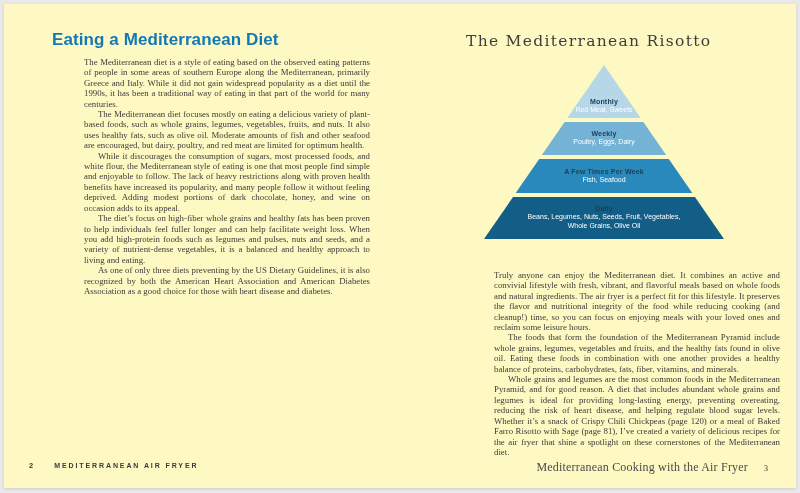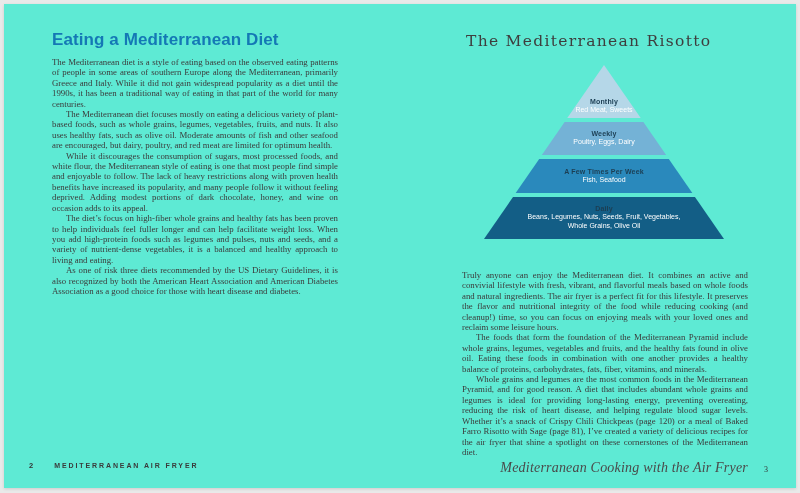--- a/index.html
+++ b/index.html
@@ -1,36 +1,37 @@
 <!DOCTYPE html>
 <html><head>
 <meta charset="utf-8">
 <style>
   * { margin:0; padding:0; box-sizing:border-box; }
   html,body { width:800px; height:493px; }
   body { background:#e9e9e9; font-family:"Liberation Serif", serif; overflow:hidden; }
 
   .spread {
     position:absolute; left:4px; top:4px; width:792px; height:484px;
-    background:#5eead4;
+    background:#fef9c3;
     box-shadow:0 1px 3px rgba(0,0,0,0.12);
   }
   .page { position:absolute; top:0; height:100%; }
   .page-left  { left:0;   width:395px; }
   .page-right { left:395px; width:397px; }
 
   .left-title {
     position:absolute; left:48px; top:26px;
     font-family:"Liberation Sans", sans-serif; font-weight:bold;
     font-size:17px; letter-spacing:0.1px; color:#1478b5;
   }
   .body-text {
     position:absolute; width:286px;
     font-size:8.8px; line-height:10.4px; color:#3b3b3b;
     text-align:justify;
+    margin-left:32px;
   }
   .body-left  { left:48px; top:53px; }
   .body-right { left:63px; top:266px; }
   .body-text p { margin:0; }
   .body-text p.indent { text-indent:14px; }
 
   .right-title {
     position:absolute; left:67px; top:28px;
     font-family:"DejaVu Serif", serif; font-weight:normal;
     font-size:15.5px; letter-spacing:1.3px; color:#3e3e3e;
@@ -58,37 +59,37 @@
     display:flex; align-items:baseline; gap:21px;
     font-family:"Liberation Sans", sans-serif;
   }
   .footer-left .pagenum { font-size:7.5px; font-weight:bold; color:#333; }
   .footer-left .running { font-size:7px; font-weight:bold; letter-spacing:1.9px; color:#3a3a3a; }
 
   .footer-right {
     position:absolute; right:28px; top:456px;
     display:flex; align-items:baseline; gap:16px;
   }
-  .footer-right .running { font-style:italic; font-size:14px; color:#4a4a4a; letter-spacing:0.2px; }
+  .footer-right .running { font-size:12px; color:#4a4a4a; letter-spacing:0.2px; }
   .footer-right .pagenum { font-size:8px; color:#333; }
 </style>
 </head>
 <body>
 
 <div class="spread">
 
   <div class="page page-left">
     <h1 class="left-title">Eating a Mediterranean Diet</h1>
 
     <div class="body-text body-left">
       <p>The Mediterranean diet is a style of eating based on the observed eating patterns of people in some areas of southern Europe along the Mediterranean, primarily Greece and Italy. While it did not gain widespread popularity as a diet until the 1990s, it has been a traditional way of eating in that part of the world for many centuries.</p>
       <p class="indent">The Mediterranean diet focuses mostly on eating a delicious variety of plant-based foods, such as whole grains, legumes, vegetables, fruits, and nuts. It also uses healthy fats, such as olive oil. Moderate amounts of fish and other seafood are encouraged, but dairy, poultry, and red meat are limited for optimum health.</p>
       <p class="indent">While it discourages the consumption of sugars, most processed foods, and white flour, the Mediterranean style of eating is one that most people find simple and enjoyable to follow. The lack of heavy restrictions along with proven health benefits have increased its popularity, and many people follow it without feeling deprived. Adding modest portions of dark chocolate, honey, and wine on occasion adds to its appeal.</p>
       <p class="indent">The diet’s focus on high-fiber whole grains and healthy fats has been proven to help individuals feel fuller longer and can help facilitate weight loss. When you add high-protein foods such as legumes and pulses, nuts and seeds, and a variety of nutrient-dense vegetables, it is a balanced and healthy approach to living and eating.</p>
-      <p class="indent">As one of risk three diets recommended by the US Dietary Guidelines, it is also recognized by both the American Heart Association and American Diabetes Association as a good choice for those with heart disease and diabetes.</p>
+      <p class="indent">As one of only three diets preventing by the US Dietary Guidelines, it is also recognized by both the American Heart Association and American Diabetes Association as a good choice for those with heart disease and diabetes.</p>
     </div>
 
     <div class="footer-left">
       <span class="pagenum">2</span>
       <span class="running">MEDITERRANEAN AIR FRYER</span>
     </div>
   </div>
 
   <div class="page page-right">
     <h2 class="right-title">The Mediterranean Risotto</h2>

